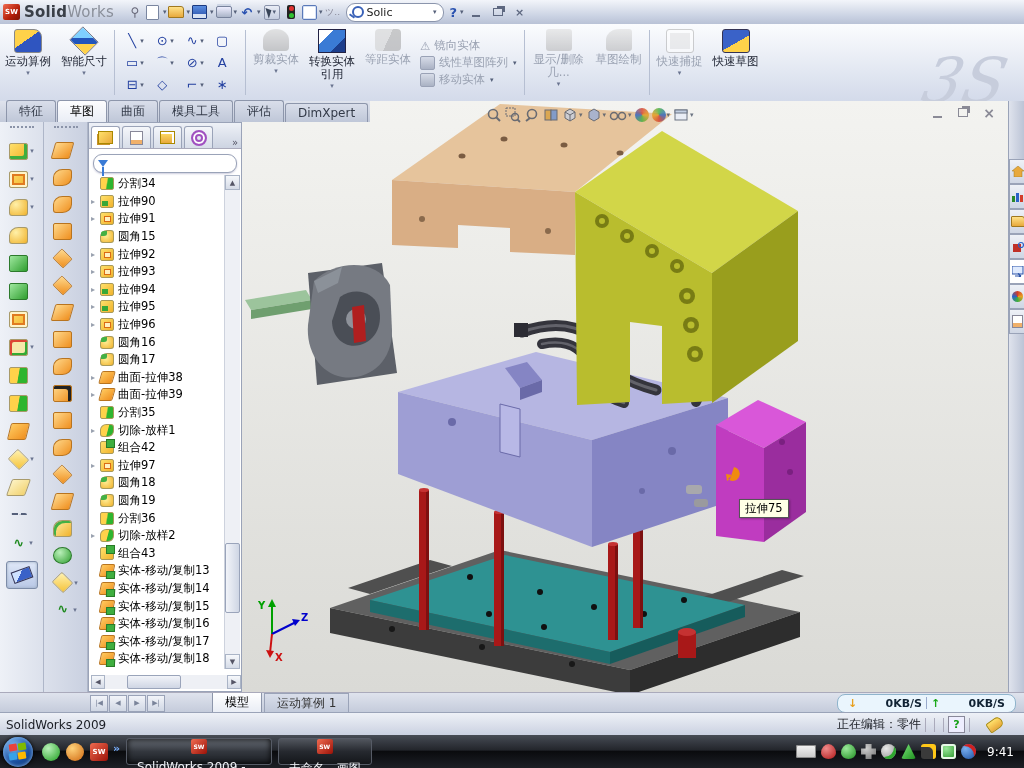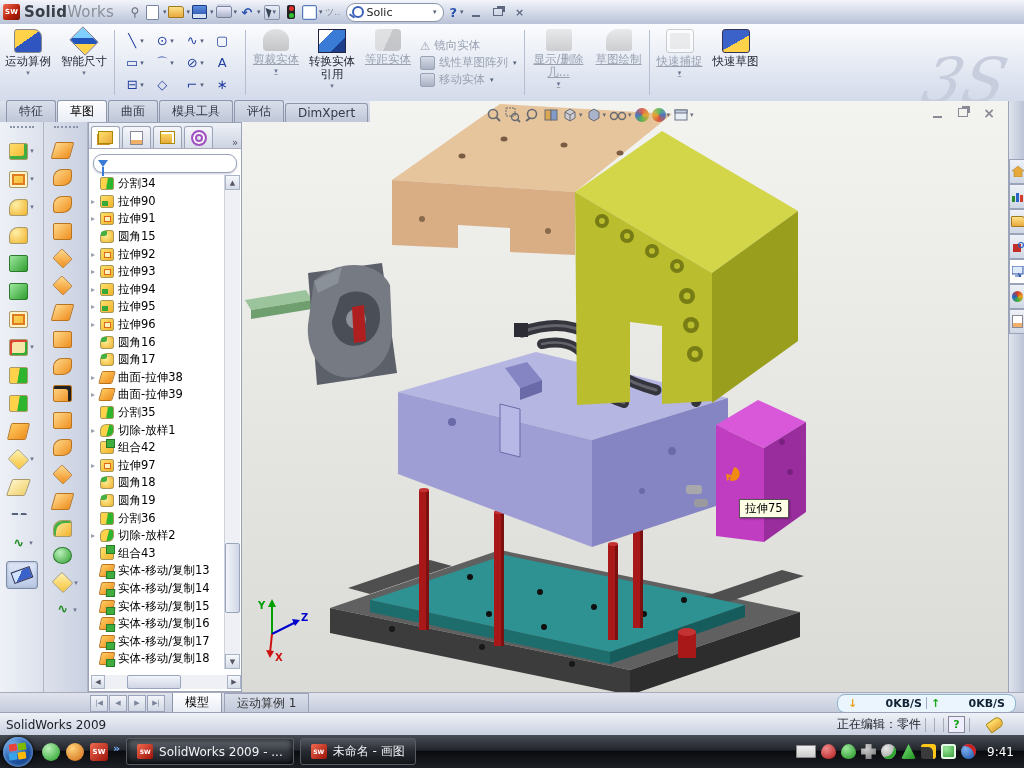--- a/index.html
+++ b/index.html
@@ -41,21 +41,21 @@
   .helpq{color:#2a52b0;font-weight:bold;font-size:13px;padding:0 2px;}
 
   
   #ribbon{left:0;top:24px;width:1024px;height:77px;
     background:linear-gradient(#fbfcfe,#e3e8f2 60%,#d3daea);border-bottom:1px solid #9aa3b8;display:flex;align-items:stretch;}
   .rsep{width:1px;background:#b6bfd2;margin:6px 2px;}
   .rbtn{display:flex;flex-direction:column;align-items:center;justify-content:flex-start;
     width:56px;padding-top:5px;font-size:11.5px;line-height:1.15;color:#1c2130;text-align:center;}
   .rbtn .ric{width:26px;height:22px;margin-bottom:2px;}
   .rbtn .ddd{font-size:7px;color:#6a7490;margin-top:1px;}
-  .rbtn.dis{color:#9aa2b2;text-decoration:underline;}
+  .rbtn.dis{color:#9aa2b2;}
   .rbtn.dis .ric{filter:grayscale(1);opacity:.55;}
   .ric-sketch{background:linear-gradient(145deg,#ffd24a 45%,#2f55c0 45%);border-radius:3px 8px 3px 3px;border:1px solid #888;}
   .ric-dim{background:linear-gradient(135deg,#7fd0ff 40%,#2255bb 40% 60%,#ffd24a 60%);transform:rotate(45deg) scale(.8);border:1px solid #667;}
   .ric-trim{background:linear-gradient(#c8cede,#9aa2b6);border-radius:50% 50% 4px 4px;}
   .ric-convert{background:linear-gradient(135deg,#fff 30%,#3a7bd5 30% 70%,#1c3e8c 70%);border:1px solid #224;}
   .ric-offset{background:linear-gradient(115deg,#c8cede 50%,#9aa2b6 50%);border-radius:4px;}
   .ric-rapid{background:linear-gradient(150deg,#3a62c8 55%,#ffd24a 55%);border:1px solid #335;border-radius:3px;}
   .sk-grid{display:grid;grid-template-columns:repeat(4,30px);grid-auto-rows:22px;align-content:center;padding:0 3px;}
   .sk-cell{display:flex;align-items:center;justify-content:center;color:#2340a0;font-size:13px;}
   .sk-cell .g{min-width:14px;text-align:center;}
@@ -156,21 +156,21 @@
   #taskpane{left:1008px;top:101px;width:16px;height:591px;background:linear-gradient(90deg,#dfe3ed,#bcc4d6);border-left:1px solid #9aa3b8;box-sizing:border-box;}
   .tp{width:16px;height:25px;border:1px solid #9aa3b8;border-right:none;box-sizing:border-box;
     background:linear-gradient(#eef1f7,#cfd6e4);display:flex;align-items:center;justify-content:center;}
   .tp.active{background:#fff;}
 
   
   #doctabs{left:0;top:692px;width:1024px;height:20px;background:linear-gradient(#dfe3ed,#c3cada);display:flex;align-items:center;border-top:1px solid #aab;}
   .navb{width:16px;height:15px;border:1px solid #9aa3b8;background:linear-gradient(#f2f4f9,#d0d7e4);
     display:flex;align-items:center;justify-content:center;font-size:7px;color:#7a849a;margin-right:1px;}
   .dtab{font-size:12px;padding:1px 12px;margin-right:2px;white-space:nowrap;}
-  .dtab.active{background:linear-gradient(#fff,#e9edf5);border:1px solid #8d96ab;border-top:none;color:#000;}
+  .dtab.active{background:linear-gradient(#fff,#e9edf5);border:1px solid #8d96ab;border-top:none;color:#000;margin-left:40px;}
   .dtab:not(.active){border:1px solid #9aa3b8;background:linear-gradient(#d9deea,#bfc7d8);color:#333;}
   #netbox{margin-left:auto;margin-right:8px;height:17px;display:flex;align-items:center;background:#eaf5fd;
     border:1px solid #8fb4cc;border-radius:8px;font-size:11px;font-weight:bold;color:#123;padding:0 6px;}
   .netcell{display:flex;align-items:center;width:74px;justify-content:space-between;padding:0 4px;}
   .netdiv{width:1px;height:12px;background:#9ac;}
   .arr-down{color:#e8a020;font-weight:bold;} .arr-up{color:#18a818;font-weight:bold;}
 
   
   #statusbar{left:0;top:712px;width:1024px;height:23px;background:linear-gradient(#eef1f7,#c9d0e0);
     border-top:1px solid #9aa3b8;display:flex;align-items:center;font-size:12px;color:#1a1d24;}
@@ -185,21 +185,21 @@
   #orb{width:30px;height:30px;border-radius:50%;margin:0 6px 0 3px;
     background:radial-gradient(circle at 35% 30%,#7db8f0,#1a4fa0 55%,#062050);box-shadow:inset 0 0 4px #9cf,0 0 4px #000;position:relative;}
   #orb .fl{position:absolute;width:8px;height:7px;border-radius:1px;}
   .ql{width:18px;height:18px;border-radius:3px;margin:0 3px;}
   .ql1{background:radial-gradient(circle at 35% 30%,#b8f0b8,#1f9e1f);border-radius:50%;}
   .ql2{background:radial-gradient(circle at 35% 30%,#ffd27a,#d06810);border-radius:50%;}
   .ql3{background:linear-gradient(135deg,#f06a50,#9c1208);display:flex;align-items:center;justify-content:center;color:#fff;font-size:7px;font-weight:bold;}
   .chev{color:#7ab0ff;font-size:11px;font-weight:bold;margin:0 6px 6px 2px;}
   .taskbtn{height:25px;display:flex;align-items:center;gap:6px;color:#f0f2f6;font-size:12px;
     border:1px solid #565b66;border-radius:3px;padding:0 10px;margin-right:6px;white-space:nowrap;
-    background:linear-gradient(#52565e,#26292f 50%,#14161a);}
+    background:linear-gradient(#52565e,#26292f 50%,#14161a);flex-direction:column;}
   .taskbtn.active{background:linear-gradient(#6a6f78,#33373e 50%,#1a1d22);box-shadow:inset 0 0 6px #000;}
   .tbic-sw{width:16px;height:15px;border-radius:2px;background:linear-gradient(135deg,#f06a50,#9c1208);
     display:flex;align-items:center;justify-content:center;color:#fff;font-size:6px;font-weight:bold;flex:none;}
   #tray{margin-left:auto;display:flex;align-items:center;gap:5px;padding-right:10px;}
   .kbic{width:20px;height:13px;background:linear-gradient(#f4f4f4,#c8c8c8);border-radius:2px;
     box-shadow:inset 0 0 0 1px #888;}
   .tri{width:15px;height:15px;border-radius:3px;}
   .tr1{background:radial-gradient(circle at 35% 30%,#f08a8a,#b01818);border-radius:50% 50% 50% 50%/60% 60% 40% 40%;}
   .tr2{background:radial-gradient(circle at 35% 30%,#9ae89a,#1f8e1f);border-radius:50% 50% 50% 50%/60% 60% 40% 40%;}
   .tr3{background:radial-gradient(circle at 35% 30%,#e8e8e8,#8a8a8a);border-radius:50%;box-shadow:inset -4px -4px 0 -2px #2fa82f;}

